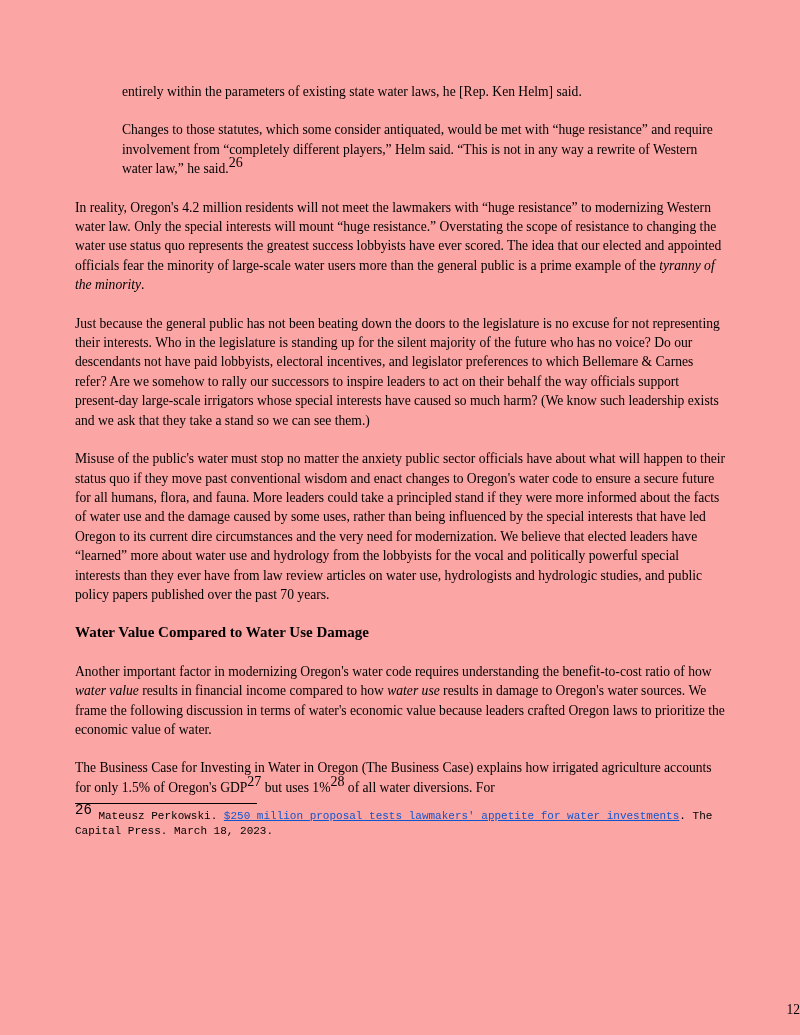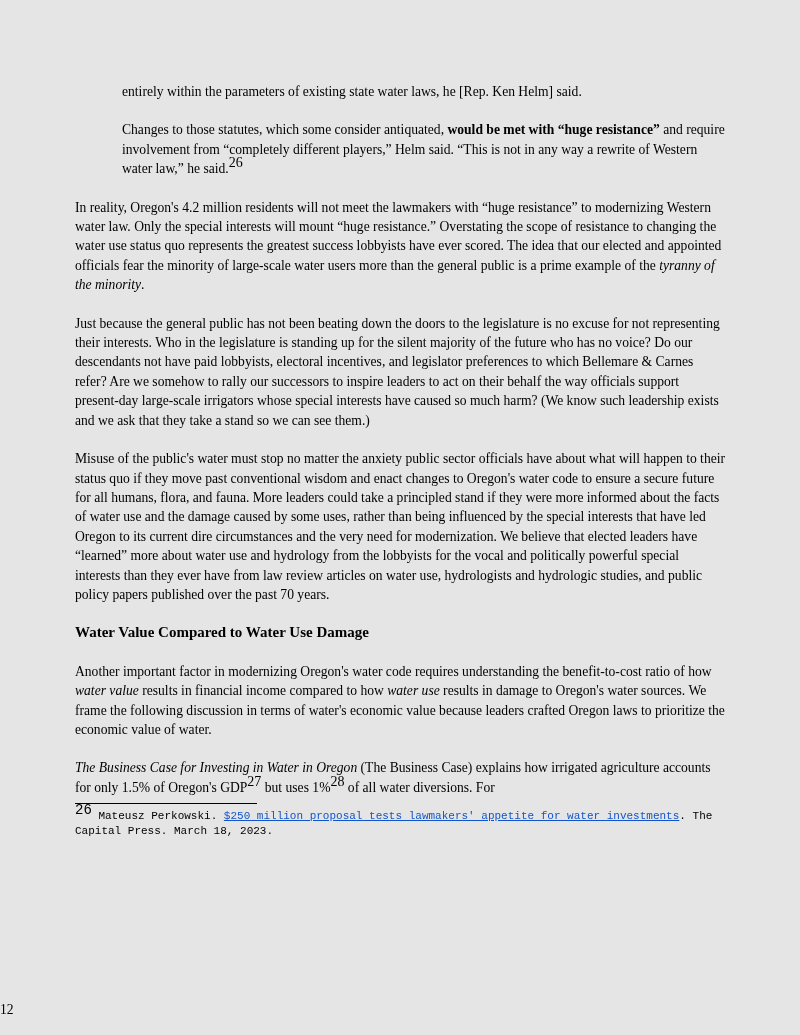--- a/index.html
+++ b/index.html
@@ -1,21 +1,21 @@
 <!DOCTYPE html>
 <html style="--link-color: #1155cc;"><head>
 <meta charset="utf-8">
 <style>
   * { margin: 0; padding: 0; box-sizing: border-box; }
   html, body { background: #ffffff; }
   .page {
     width: 800px;
     height: 1035px;
     margin: 0 auto;
-    background: #e5e5e5;
+    background: #fca5a5;
     color: #000000;
     font-family: "Liberation Serif", "DejaVu Serif", serif;
     font-size: 13.6px;
     line-height: 19.4px;
     padding: 82px 75px 0 75px;
     position: relative;
     overflow: hidden;
   }
   .blockquote { margin-left: 47px; }
   p.para { margin: 0 0 19px 0; text-align: left; }
@@ -41,45 +41,45 @@
   a.fn-link {
     color: var(--link-color, #1155cc);
     text-decoration: underline;
     cursor: pointer;
   }
   .page-number {
     position: absolute;
     bottom: 16px;
     left: 0;
     right: 0;
-    text-align: left;
+    text-align: right;
     font-size: 13.6px;
   }
 </style>
 </head>
 <body>
 
 <div class="page">
 
   <div class="blockquote">
     <p class="para"><span>entirely within the parameters of existing state water laws, he [Rep. Ken Helm] said.</span></p>
-    <p class="para"><span>Changes to those statutes, which some consider antiquated, </span><span style="font-weight: 700;">would be met with “huge resistance”</span><span> and require involvement from “completely different players,” Helm said. “This is not in any way a rewrite of Western water law,” he said.</span><sup>26</sup></p>
+    <p class="para"><span>Changes to those statutes, which some consider antiquated, </span><span style="font-weight: 400;">would be met with “huge resistance”</span><span> and require involvement from “completely different players,” Helm said. “This is not in any way a rewrite of Western water law,” he said.</span><sup>26</sup></p>
   </div>
 
   <p class="para"><span>In reality, Oregon's 4.2 million residents will not meet the lawmakers with “huge resistance” to modernizing Western water law. Only the special interests will mount “huge resistance.” Overstating the scope of resistance to changing the water use status quo represents the greatest success lobbyists have ever scored. The idea that our elected and appointed officials fear the minority of large-scale water users more than the general public is a prime example of the </span><span style="font-style: italic;">tyranny of the minority</span><span>.</span></p>
 
   <p class="para"><span>Just because the general public has not been beating down the doors to the legislature is no excuse for not representing their interests. Who in the legislature is standing up for the silent majority of the future who has no voice? Do our descendants not have paid lobbyists, electoral incentives, and legislator preferences to which Bellemare &amp; Carnes refer? Are we somehow to rally our successors to inspire leaders to act on their behalf the way officials support present-day large-scale irrigators whose special interests have caused so much harm? (We know such leadership exists and we ask that they take a stand so we can see them.)</span></p>
 
   <p class="para"><span>Misuse of the public's water must stop no matter the anxiety public sector officials have about what will happen to their status quo if they move past conventional wisdom and enact changes to Oregon's water code to ensure a secure future for all humans, flora, and fauna. More leaders could take a principled stand if they were more informed about the facts of water use and the damage caused by some uses, rather than being influenced by the special interests that have led Oregon to its current dire circumstances and the very need for modernization. We believe that elected leaders have “learned” more about water use and hydrology from the lobbyists for the vocal and politically powerful special interests than they ever have from law review articles on water use, hydrologists and hydrologic studies, and public policy papers published over the past 70 years.</span></p>
 
   <h3 class="heading">Water Value Compared to Water Use Damage</h3>
 
   <p class="para"><span>Another important factor in modernizing Oregon's water code requires understanding the benefit-to-cost ratio of how </span><span style="font-style: italic;">water value</span><span> results in financial income compared to how </span><span style="font-style: italic;">water use</span><span> results in damage to Oregon's water sources. We frame the following discussion in terms of water's economic value because leaders crafted Oregon laws to prioritize the economic value of water.</span></p>
 
-  <p class="para" style="margin-bottom: 6px;"><span style="font-style: italic; text-align: right;">The Business Case for Investing in Water in Oregon</span><span> (The Business Case) explains how irrigated agriculture accounts for only 1.5% of Oregon's GDP</span><sup>27</sup><span> but uses 1%</span><sup>28</sup><span> of all water diversions. For</span></p>
+  <p class="para" style="margin-bottom: 6px;"><span style=" text-align: right;">The Business Case for Investing in Water in Oregon</span><span> (The Business Case) explains how irrigated agriculture accounts for only 1.5% of Oregon's GDP</span><sup>27</sup><span> but uses 1%</span><sup>28</sup><span> of all water diversions. For</span></p>
 
   <div class="footnotes">
     <div class="fn-rule"></div>
     <p><sup>26</sup><span> Mateusz Perkowski. </span><a href="#" class="fn-link">$250 million proposal tests lawmakers' appetite for water investments</a><span>. The Capital Press. March 18, 2023.</span></p>
   </div>
 
   <div class="page-number">12</div>
 
 </div>
 

